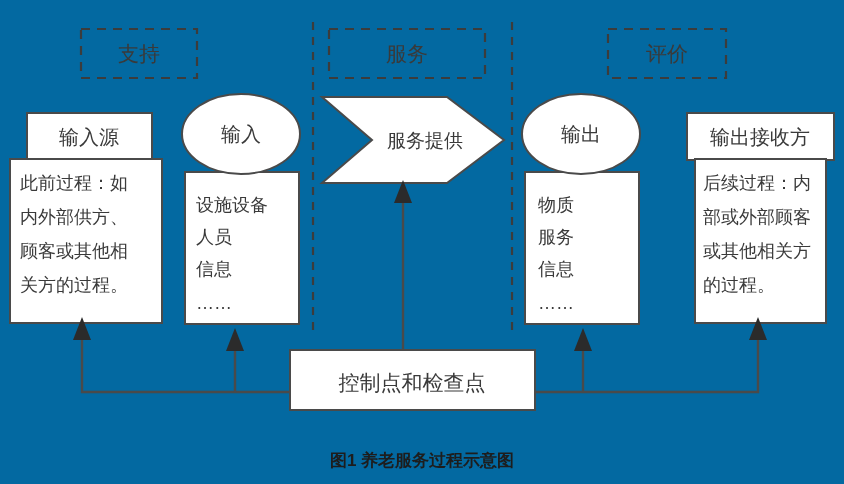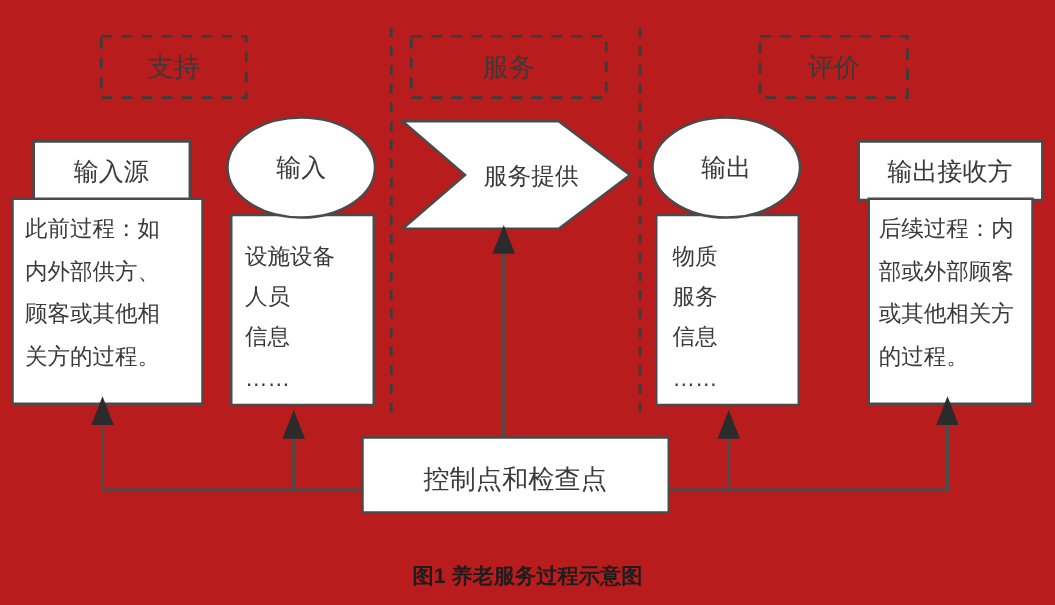--- a/index.html
+++ b/index.html
@@ -7,21 +7,21 @@
     padding: 0;
     background: #ffffff;
   }
   body {
     font-family: "Liberation Sans", "DejaVu Sans", sans-serif;
   }
   #figure-root {
     position: relative;
     width: 844px;
     height: 484px;
-    background: #b91c1c;
+    background: #0369a1;
     overflow: hidden;
   }
   #diagram-svg {
     position: absolute;
     left: 0;
     top: 0;
     width: 844px;
     height: 484px;
   }
   .shape-text {

